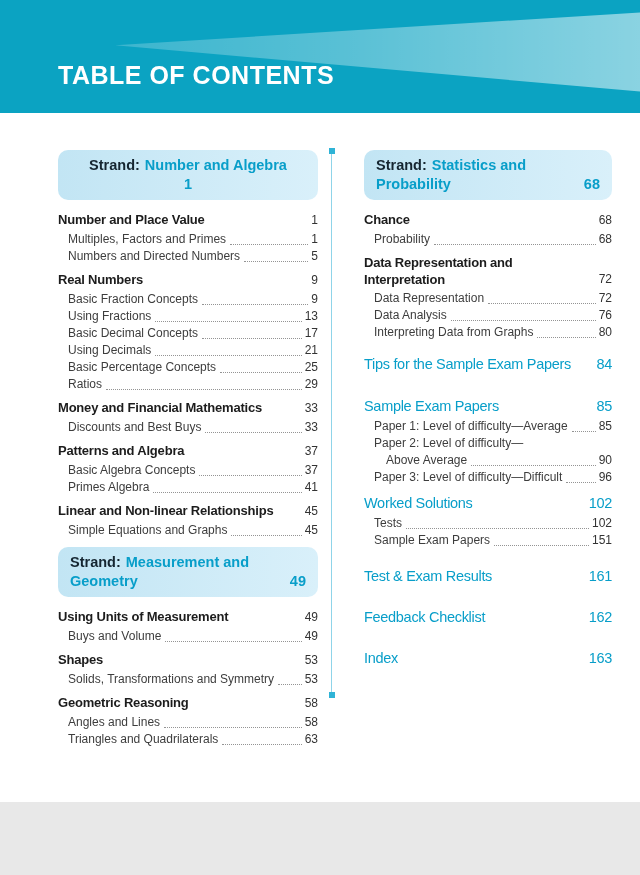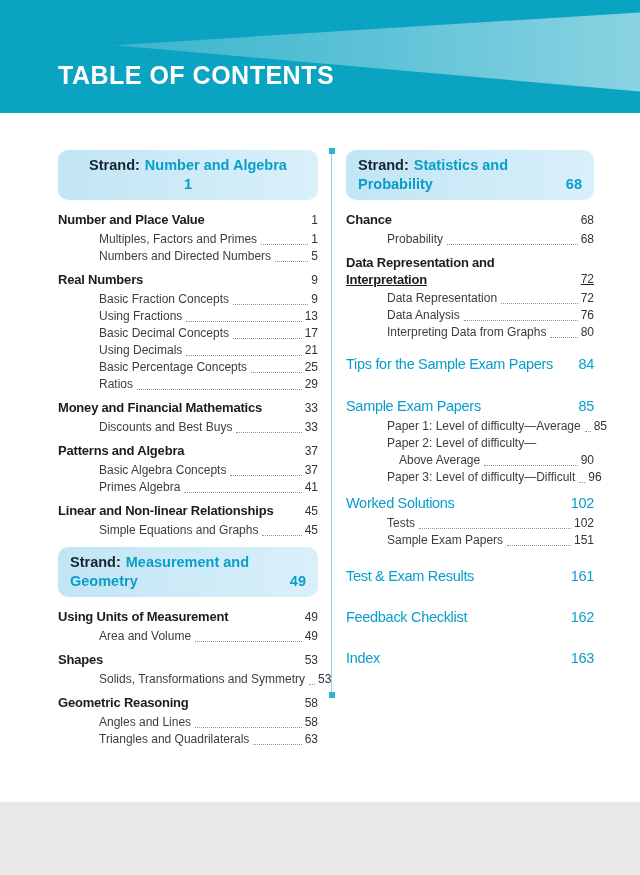--- a/index.html
+++ b/index.html
@@ -9,21 +9,21 @@
   
   .banner { position:absolute; top:0; left:0; width:640px; height:113px; background:#0ba3c2; overflow:hidden; }
   .banner-wedge { position:absolute; inset:0;
     background:linear-gradient(90deg, rgba(255,255,255,0.14) 0%, rgba(255,255,255,0.32) 55%, rgba(255,255,255,0.52) 100%);
     clip-path:polygon(18% 40%, 100% 11%, 100% 81%); }
   .banner-title { position:absolute; left:58px; top:61px; color:#ffffff; font-size:25px; font-weight:bold; letter-spacing:0.5px; }
 
   
   .col { position:absolute; top:150px; }
   .col-left  { left:58px;  width:260px; }
-  .col-right { left:346px; width:248px; }
+  .col-right { left:364px; width:248px; }
 
   .divider { position:absolute; left:329px; top:148px; width:6px; height:550px; }
   .divider::before, .divider::after { content:""; position:absolute; left:0; width:6px; height:6px; background:#2fb3d6; }
   .divider::before { top:0; } .divider::after { bottom:0; }
   .divider .line { position:absolute; left:2px; top:6px; bottom:6px; width:1px; background:#8fd4e9; }
 
   
   .strand-box { background:linear-gradient(90deg,#c2e5f4,#d9f0fa); border-radius:10px; padding:6px 12px;
     font-weight:bold; font-size:14.5px; line-height:19px; margin-bottom:11px; }
   .strand-box.one-line { display:flex; justify-content:space-between; align-items:center;flex-direction:column; }
@@ -31,24 +31,24 @@
   .sline { display:flex; justify-content:space-between; }
   .strand-prefix { color:#152530; padding-right:5px; }
   .strand-title, .strand-page { color:#089ec9; }
 
   
   .group { margin-bottom:6px; }
   .g-head { display:flex; justify-content:space-between; align-items:baseline;
     font-weight:bold; font-size:13px; letter-spacing:-0.2px; color:#1c1c1c; line-height:17px; margin-bottom:2px; }
   .g-head .g-page { font-weight:normal; font-size:12px; color:#333333; letter-spacing:0; }
   .g-head.wrap2 { display:block; }
-  .g-head.wrap2 .sline2 { display:flex; justify-content:space-between; align-items:flex-end;text-decoration:underline; }
+  .g-head.wrap2 .sline2 { display:flex; justify-content:space-between; align-items:flex-end; }
 
   .row { display:flex; align-items:flex-end; font-size:12px; color:#3d3d3d; line-height:17px; padding-left:10px; }
-  .row .lbl { white-space:nowrap;margin-left:31px; }
+  .row .lbl { white-space:nowrap; }
   .row .dots { flex:1; border-bottom:1.6px dotted #949494; margin:0 3px 3px 4px; min-width:6px; }
   .row .pg { white-space:nowrap; color:#333333; }
   .row.wrap1 { padding-left:10px; }           
   .row.wrap2 { padding-left:22px; }           
 
   
   .cyan-head { display:flex; justify-content:space-between; align-items:baseline;
     color:#089ec9; font-weight:normal; font-size:14.5px; letter-spacing:-0.3px; line-height:18px; margin-bottom:3px; }
   .mt-tips   { margin-top:14px; }
   .mt-sample { margin-top:24px; }
@@ -184,21 +184,21 @@
         <span class="strand-page">49</span>
       </div>
     </div>
 
     <section class="group">
       <div class="g-head">
         <span>Using Units of Measurement</span>
         <span class="g-page">49</span>
       </div>
       <div class="row">
-          <span class="lbl">Area and Volume</span>
+          <span class="lbl">Buys and Volume</span>
           <span class="dots"></span>
           <span class="pg">49</span>
         </div>
     </section>
 
     <section class="group">
       <div class="g-head">
         <span>Shapes</span>
         <span class="g-page">53</span>
       </div>

